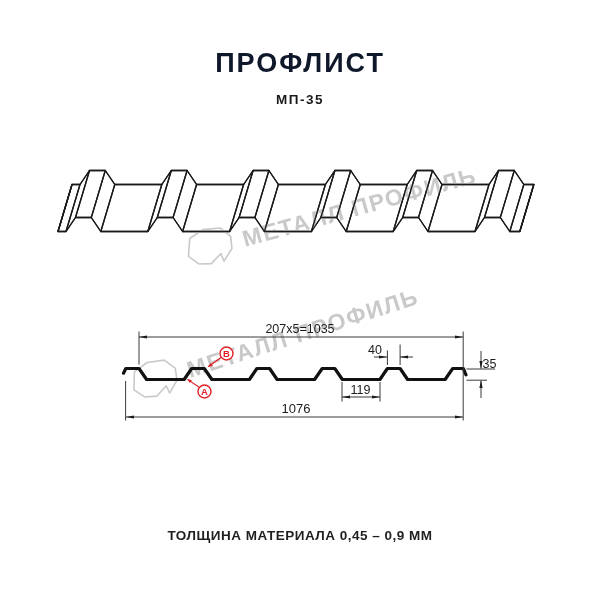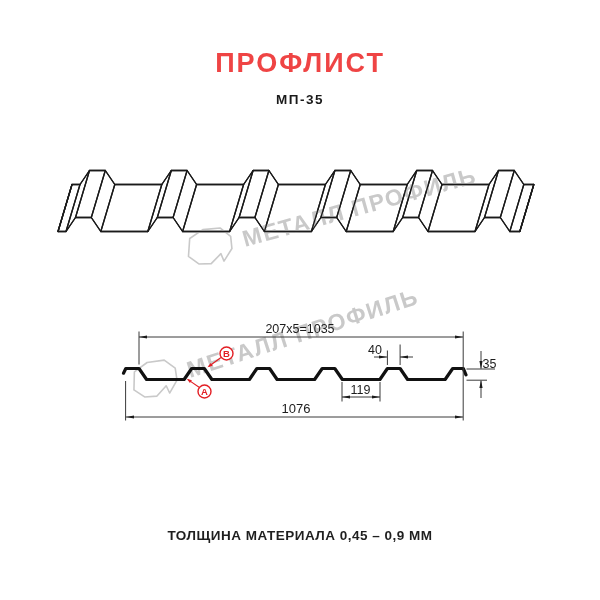--- a/index.html
+++ b/index.html
@@ -2,21 +2,21 @@
 <html><head>
 <meta charset="utf-8">
 <style>
   html,body{margin:0;padding:0;}
   body{
     width:600px;height:600px;background:#ffffff;overflow:hidden;position:relative;
     font-family:"Liberation Sans", sans-serif;
   }
   .title-wrap{position:absolute;top:50px;left:0;width:600px;text-align:center;}
   .main-title{
-    font-size:27px;font-weight:800;letter-spacing:2px;color:#ef4444;line-height:1;
+    font-size:27px;font-weight:800;letter-spacing:2px;color:#0f172a;line-height:1;
   }
   .sub-title{
     margin-top:15px;font-size:13.5px;font-weight:700;letter-spacing:1.5px;color:#1a1a1a;
   }
   .footer-wrap{position:absolute;top:528px;left:0;width:600px;text-align:center;}
   .footer-text{font-size:13.5px;font-weight:600;letter-spacing:.5px;color:#1f1f1f;}
   svg.scene{position:absolute;left:0;top:0;}
   .dim-text{font-size:12.5px;fill:#1c1c1c;}
   .dim-text-lg{font-size:13px;fill:#1c1c1c;}
   .wm-text{font-size:23px;font-weight:700;letter-spacing:1.5px;fill:#c9c9c9;}

